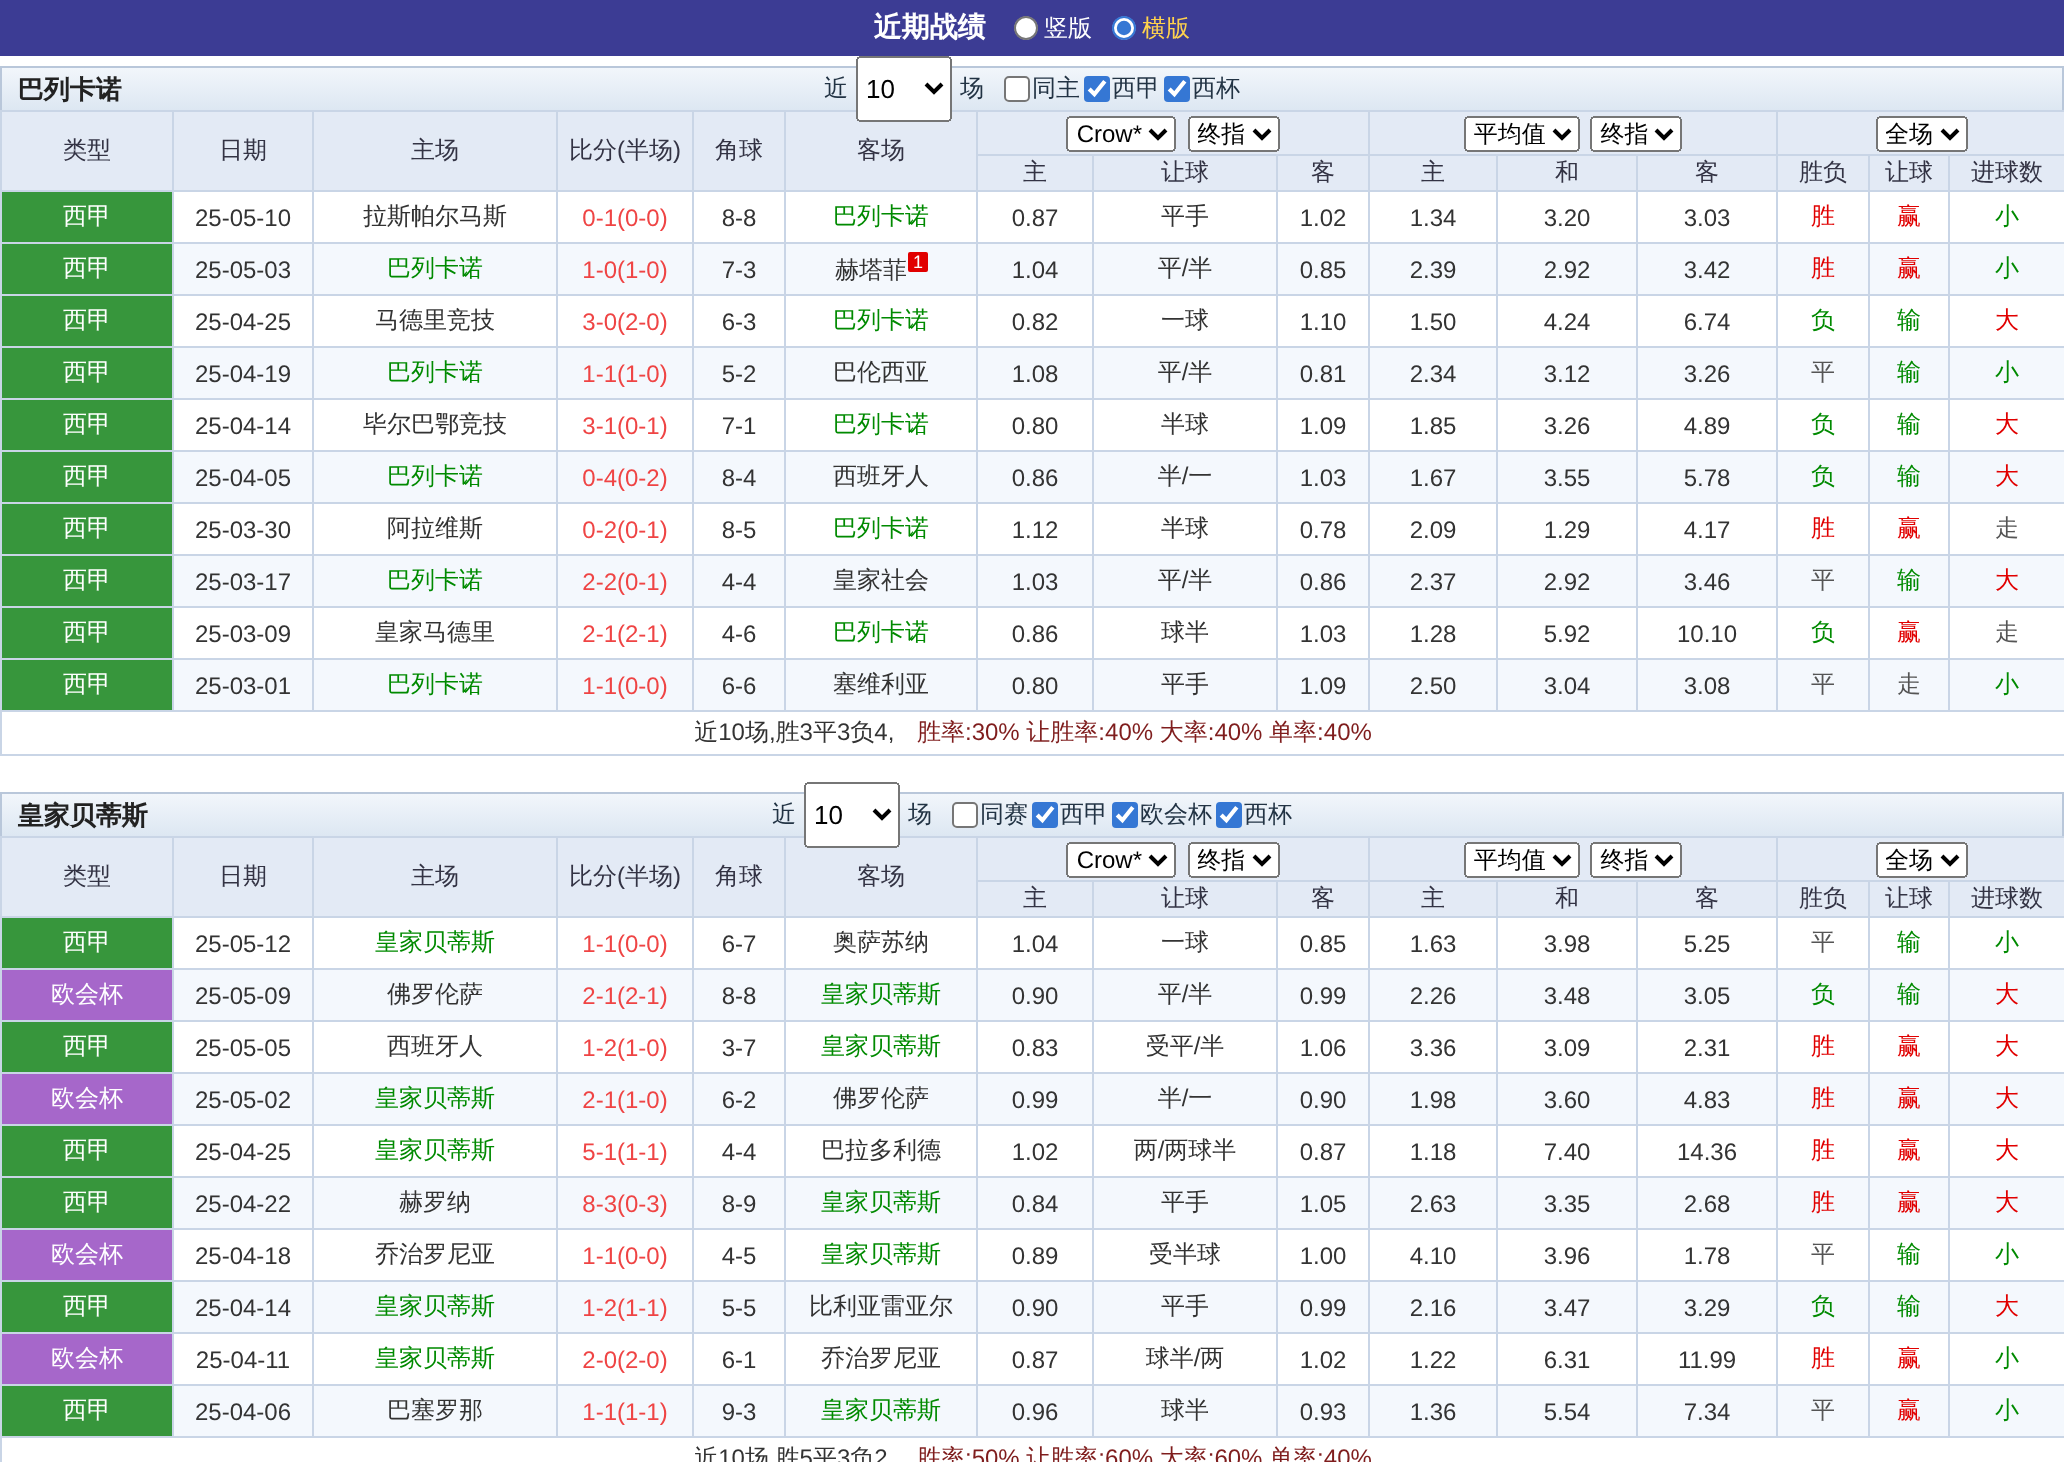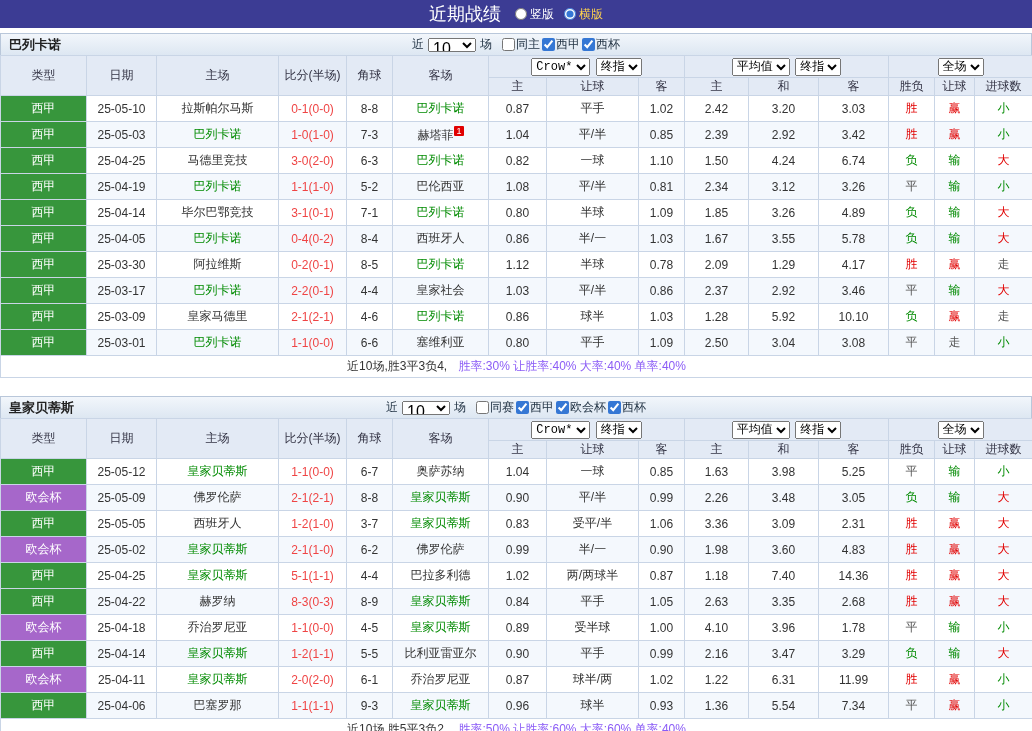--- a/index.html
+++ b/index.html
@@ -11,21 +11,21 @@
   }
   
   .topbar {
     height: 28px;
     background: #3c3c94;
     display: flex;
     align-items: center;
     justify-content: center;
     gap: 14px;
   }
-  .topbar .title { color: #fff; font-weight: normal; font-size: 18px; }
+  .topbar .title { color: #fff; font-weight: bold; font-size: 14px; }
   .topbar label {
     color: #fff; font-size: 12px;
     display: inline-flex; align-items: center; gap: 3px; cursor: pointer;
   }
   .topbar label.sel { color: #ffd24d; }
   .topbar input[type=radio] { width: 12px; height: 12px; margin: 0; accent-color: #3577d4; }
 
   #sections .section:first-child { margin-top: 5px; }
   #sections .section + .section { margin-top: 18px; }
 
@@ -34,61 +34,61 @@
     height: 22px;
     background: linear-gradient(#f2f6fb, #dde7f2);
     border: 1px solid #b9c7da;
     border-bottom: none;
     position: relative;
     display: flex; align-items: center; justify-content: center;
     font-size: 12px; color: #234;
   }
   .secbar .tname { position: absolute; left: 8px; font-weight: bold; font-size: 13px; color: #222; }
   .secbar .ctrls { display: flex; align-items: center; gap: 4px; }
-  .secbar select { font-size: 16px; height: 14px; }
+  .secbar select { font-size: 13px; height: 33px; }
   .secbar select.cnt { width: 48px; }
   .secbar .filters { display: inline-flex; align-items: center; gap: 2px; margin-left: 6px; justify-content: flex-end; }
   .secbar .filters label { display: inline-flex; align-items: center; gap: 1px; cursor: pointer; }
   .secbar input[type=checkbox] { width: 13px; height: 13px; margin: 0; accent-color: #3577d4; }
 
   table { width: 100%; border-collapse: collapse; table-layout: fixed; }
   th, td {
     border: 1px solid #c9d5e6;
     text-align: center;
     font-size: 12px;
     color: #333;
     padding: 0 1px;
     overflow: hidden;
     white-space: nowrap;
   }
   thead th { background: #e3eaf5; font-weight: normal; color: #334; }
   thead tr.selrow th { height: 22px; }
   thead tr.labrow th { height: 18px; }
-  thead select { font-size: 12px; height: 18px; margin: 0 1px; font-family: Liberation Mono, monospace; }
+  thead select { font-size: 12px; height: 18px; margin: 0 1px; }
 
   tbody td { height: 26px; background: #fff; }
   tbody tr:nth-child(even) td { background: #f4f8fd; }
 
   td.type { color: #fff; }
   td.type.liga { background: #37963c; }
   td.type.uecl { background: #a667ca; }
   td.score { color: #ef4444; }
   td.team.focus { color: #008a00; }
   .red { color: #e10000; }
   .green { color: #008a00; }
   .gray { color: #555; }
 
   sup.badge {
     background: #e10000; color: #fff;
     font-size: 9px; line-height: 10px;
     padding: 0 2px; margin-left: 1px; border-radius: 1px;
   }
 
   tfoot td { height: 22px; background: #fff; color: #333; font-size: 12px; }
-  tfoot .rates { color: #8b5cf6; margin-left: 8px; }
+  tfoot .rates { color: #7f1d1d; margin-left: 8px; }
 </style>
 </head>
 <body>
 
 <div class="topbar">
   <span class="title">近期战绩</span>
   <span id="layout-options" style="display:inline-flex;gap:10px;">
       <label><input type="radio" name="layout-mode" style="">竖版</label>
       <label class="sel"><input type="radio" name="layout-mode" checked="" style="">横版</label>
     </span>
@@ -165,21 +165,21 @@
           <tr>
     <td class="type liga">西甲</td>
     <td>25-05-10</td>
     <td class="team">拉斯帕尔马斯</td>
     <td class="score">0-1(0-0)</td>
     <td>8-8</td>
     <td class="team focus">巴列卡诺</td>
     <td>0.87</td>
     <td>平手</td>
     <td>1.02</td>
-    <td>2.42</td>
+    <td>1.34</td>
     <td>3.20</td>
     <td>3.03</td>
     <td class="red">胜</td>
     <td class="red">赢</td>
     <td class="green">小</td>
   </tr>
           <tr>
     <td class="type liga">西甲</td>
     <td>25-05-03</td>
     <td class="team focus">巴列卡诺</td>

